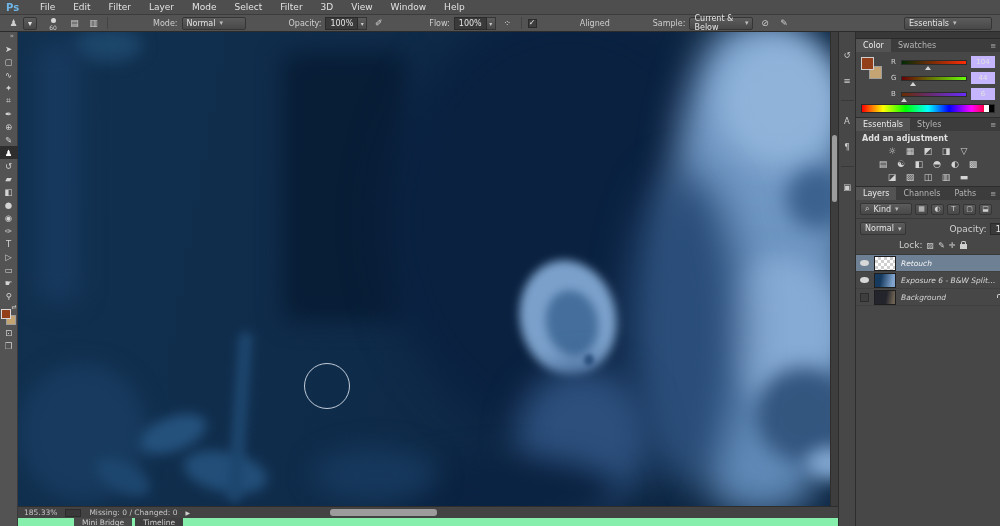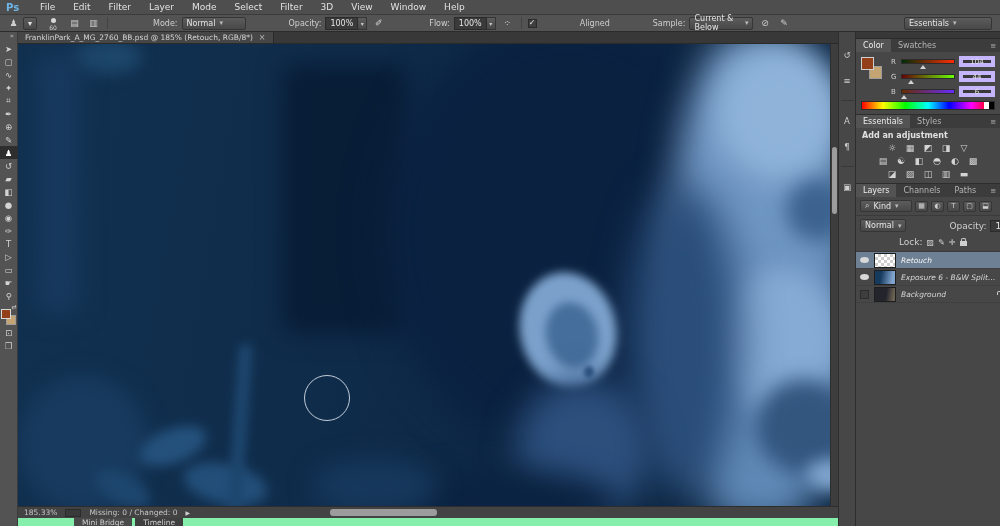--- a/index.html
+++ b/index.html
@@ -79,21 +79,21 @@
   
   .color-body{padding:4px 5px 2px;display:flex;gap:6px;}
   .cp-swatches{position:relative;width:24px;height:26px;}
   .cp-fg{position:absolute;left:0;top:1px;width:13px;height:13px;border:1px solid #cfcfcf;z-index:2;}
   .cp-bg{position:absolute;left:8px;top:10px;width:13px;height:13px;border:1px solid #9d9d9d;}
   .sliders{flex:1;display:flex;flex-direction:column;gap:4px;}
   .srow{display:flex;align-items:center;gap:4px;}
   .slabel{width:6px;font-size:7px;color:#cfcfcf;}
   .strack{flex:1;height:5px;border:1px solid #2c2c2c;position:relative;}
   .sthumb{position:absolute;top:5px;margin-left:-3px;width:0;height:0;border-left:3px solid transparent;border-right:3px solid transparent;border-bottom:4px solid #d4d4d4;}
-  .sval{width:36px;height:11px;background:#393939;border:4px solid #c4b5fd;font-size:7px;display:flex;align-items:center;justify-content:center;color:#e2e2e2;}
+  .sval{width:24px;height:11px;background:#393939;border:6px solid #c4b5fd;font-size:7px;display:flex;align-items:center;justify-content:center;color:#e2e2e2;}
   .spectrum{height:9px;margin:2px 5px 4px;border:1px solid #2c2c2c;position:relative;
     background:linear-gradient(to right,#ff0000,#ffff00 16%,#00ff00 33%,#00ffff 50%,#0000ff 66%,#ff00ff 83%,#ff0000 96%);}
   .spec-w{position:absolute;right:5px;top:0;width:5px;height:7px;background:#fff;}
   .spec-b{position:absolute;right:0;top:0;width:5px;height:7px;background:#000;}
 
   
   .adj-head{font-size:8px;font-weight:bold;color:#e0e0e0;padding:3px 6px 2px;}
   .adj-rows{display:flex;flex-direction:column;gap:1px;align-items:center;padding-bottom:3px;}
   .adj-row{display:flex;gap:3px;}
   .adj-icon{width:15px;height:12px;display:flex;align-items:center;justify-content:center;color:#d4d4d4;font-size:9px;}
@@ -213,26 +213,20 @@
       <span class="fgbg">
         <span class="swap-glyph">⇄</span>
         <span class="fg-swatch" style="background:#93401a"></span>
         <span class="bg-swatch" style="background:#c3a472"></span>
       </span>
       <span class="tool">⊡</span>
       <span class="tool">❐</span>
     </div>
 
     <div class="center">
-      <div class="tabrow">
-        <div class="doctab">
-          <span>FranklinPark_A_MG_2760_BB.psd @ 185% (Retouch, RGB/8*)</span>
-          <span class="close">×</span>
-        </div>
-      </div>
 
       <div class="canvas-wrap">
         <div class="canvas">
 
           <div class="cshape" style="left:55px;top:-4px;width:70px;height:34px;background:#1f4b70;filter:blur(8px);opacity:.85"></div>
           <div class="cshape" style="left:18px;top:10px;width:44px;height:260px;background:#17395e;filter:blur(12px);border-radius:10px"></div>
           <div class="cshape" style="left:264px;top:20px;width:126px;height:270px;background:#081d36;filter:blur(12px);border-radius:12px"></div>
           <div class="cshape" style="left:416px;top:95px;width:36px;height:135px;background:#1c4168;filter:blur(10px);border-radius:10px"></div>
           <div class="cshape" style="left:365px;top:-30px;width:370px;height:440px;background:#0a2140;filter:blur(20px)"></div>
           <div class="cshape" style="left:655px;top:-10px;width:175px;height:490px;background:linear-gradient(#7ba1cc,#5e88b6);filter:blur(18px);border-radius:40%"></div>

